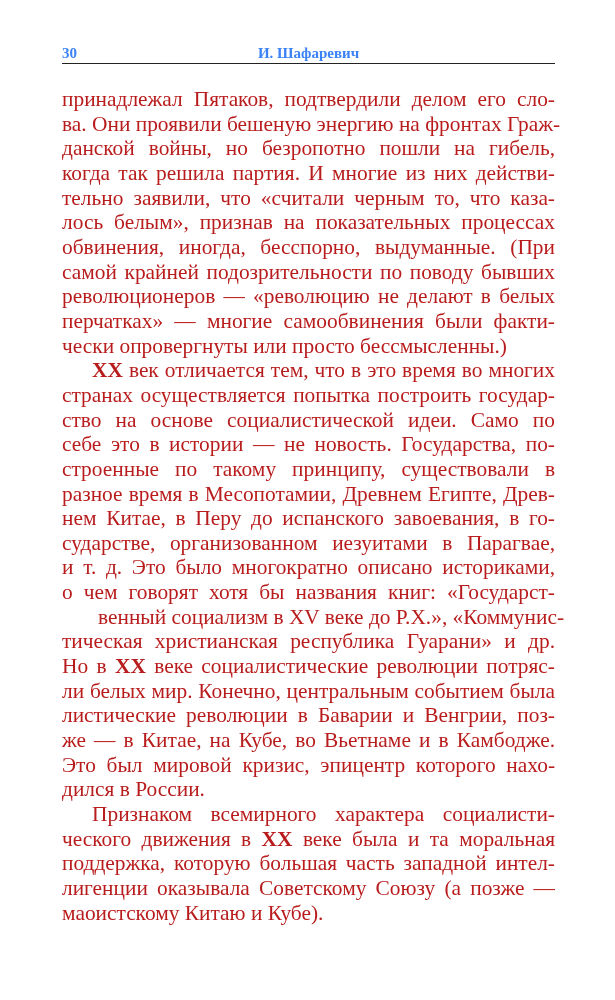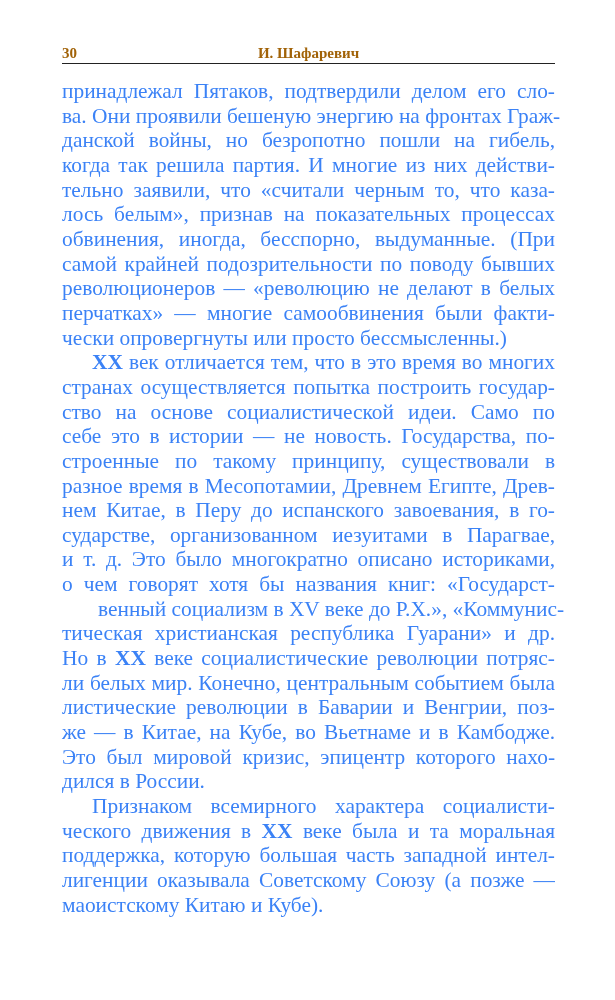--- a/index.html
+++ b/index.html
@@ -5,28 +5,28 @@
     html, body { margin: 0; padding: 0; background: #ffffff; }
     body { width: 615px; height: 1000px; position: relative; overflow: hidden; }
     .page {
       position: absolute; left: 0; top: 0; width: 615px; height: 1000px;
       background: #ffffff; color: #111111;
     }
     .running-head {
       position: absolute; left: 62px; top: 44px; width: 493px; height: 19px;
       border-bottom: 1.5px solid #222;
       font-family: "Liberation Serif", serif; font-weight: bold; font-size: 15px;
-      color: #a16207;
+      color: #3b82f6;
     }
     .running-head .folio { position: absolute; left: 0; top: 1px; }
     .running-head .author { position: absolute; left: 0; right: 0; top: 1px; text-align: center; }
     .body-text {
-      position: absolute; left: 62px; top: 79px; width: 493px;
+      position: absolute; left: 62px; top: 87px; width: 493px;
       font-family: "Liberation Serif", serif; font-size: 21.4px; line-height: 30.6px;
-      color: #3b82f6;
+      color: #b91c1c;
     }
     .line {
       display: block; height: 30.6px; white-space: nowrap;
       text-align: justify; text-align-last: justify;
     }
     .line.last { text-align-last: left; }
     .line.indent { padding-left: 30px; }
     .b { font-weight: bold; }
   </style>
 </head>

